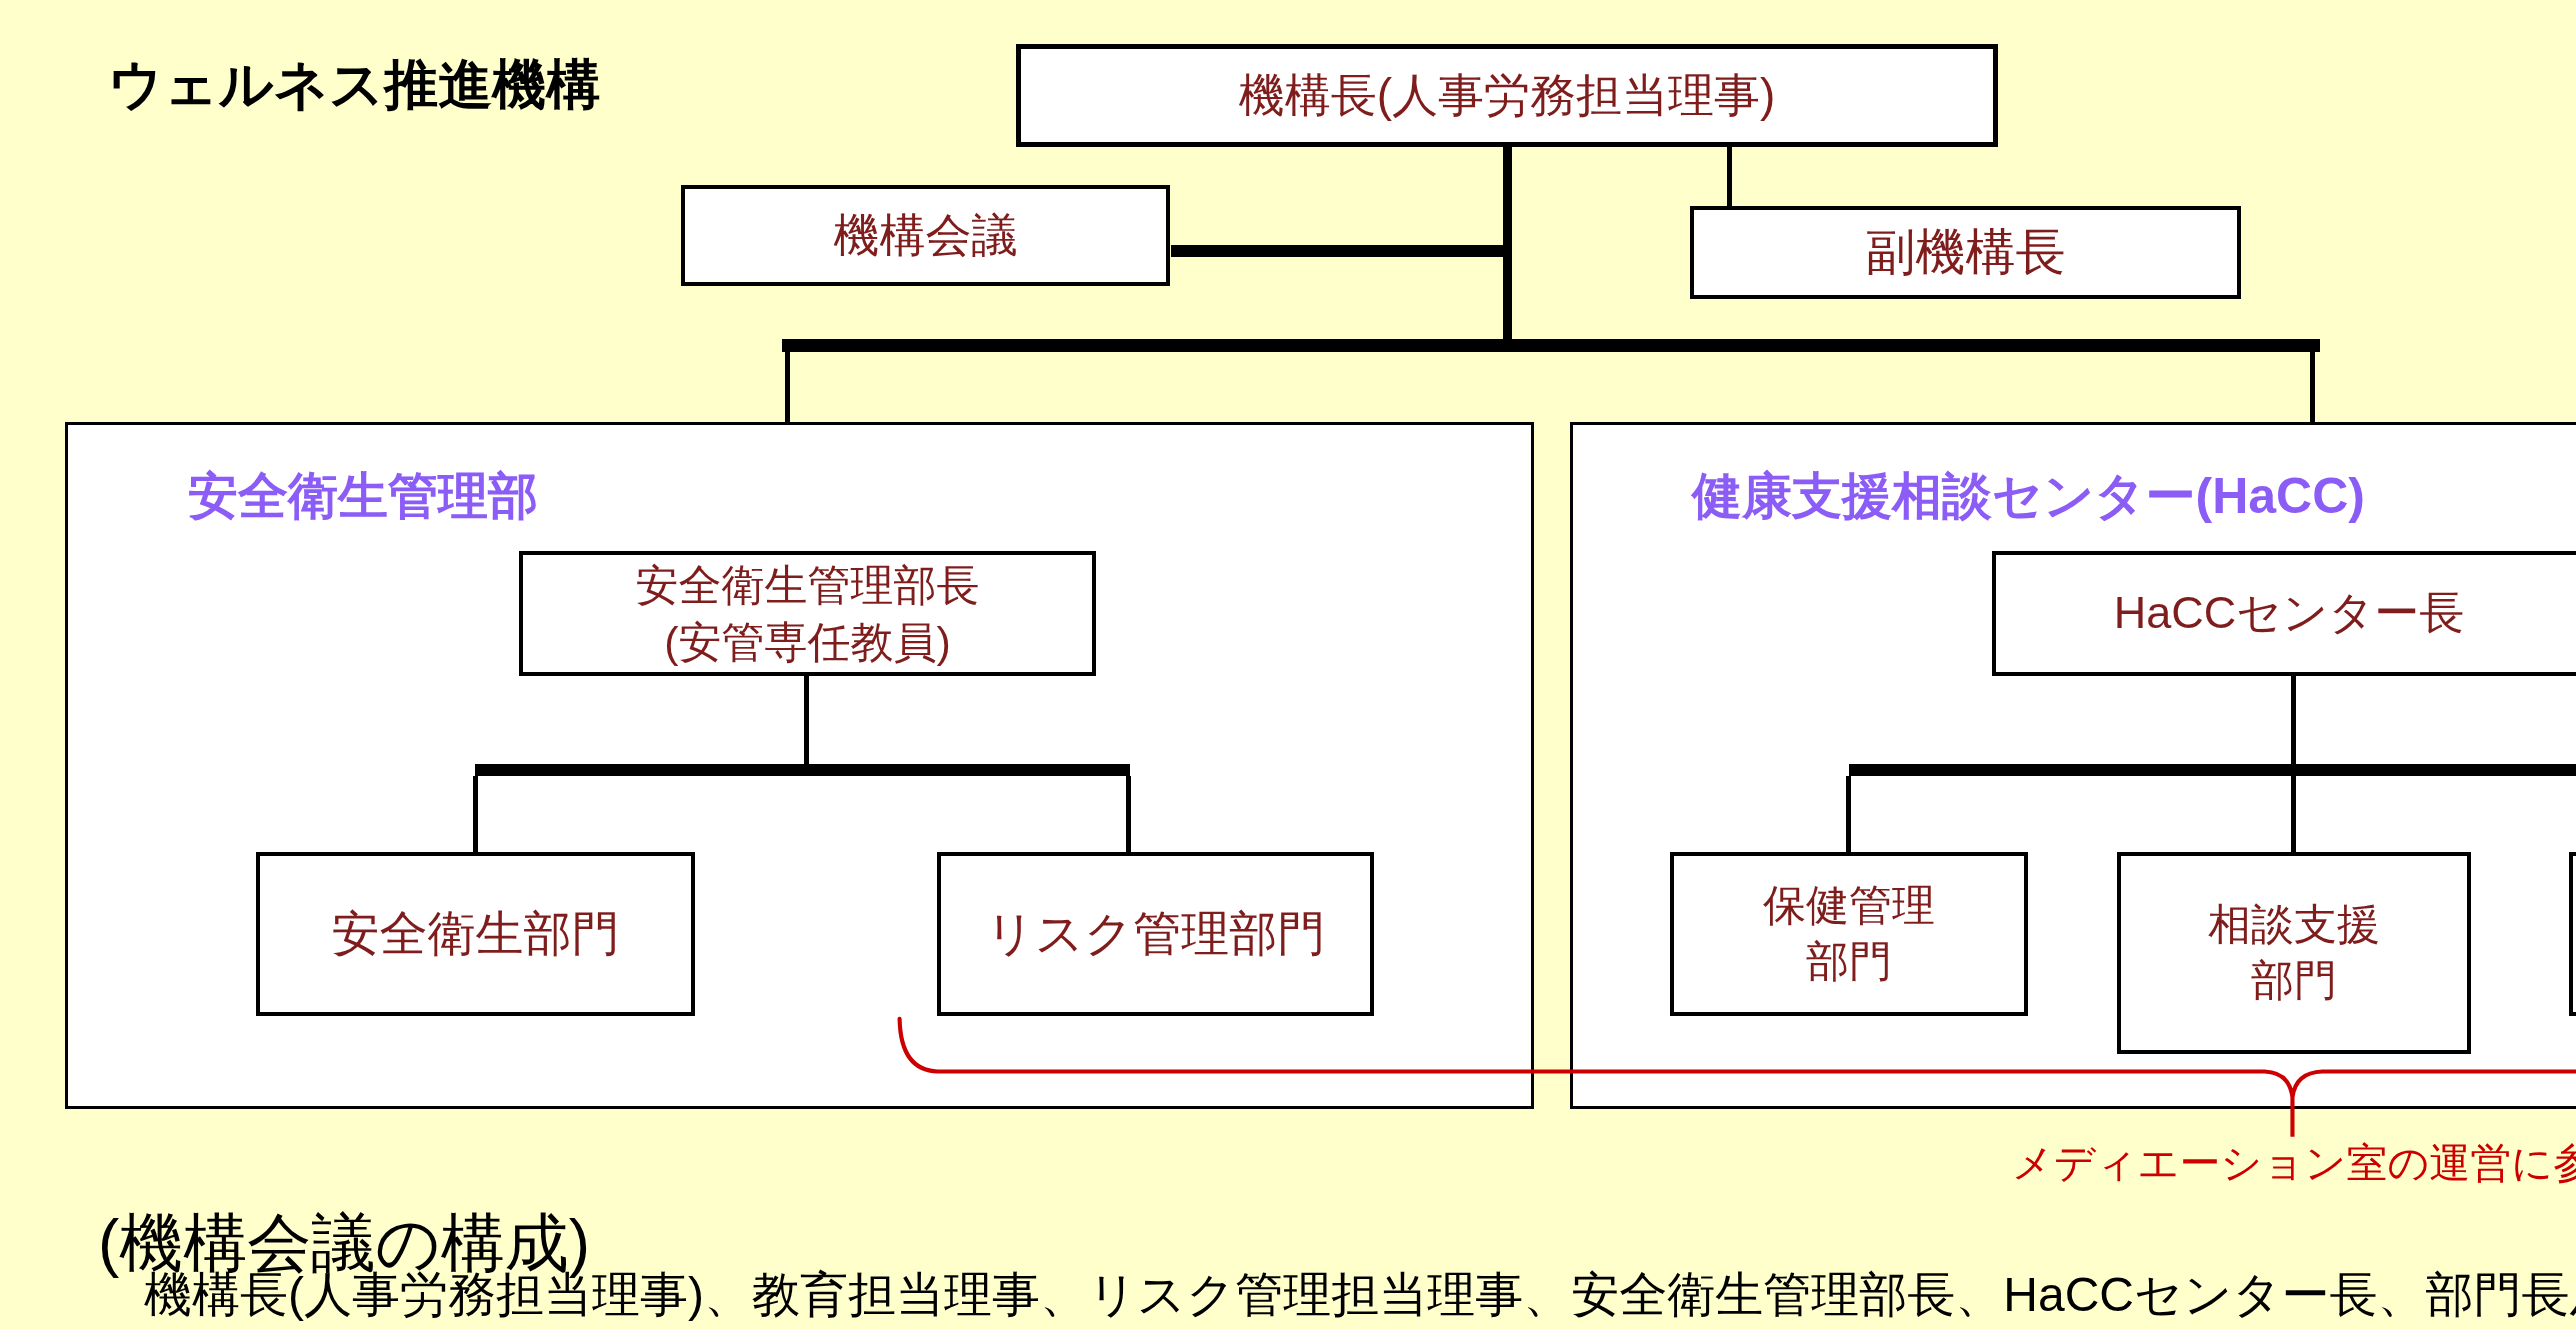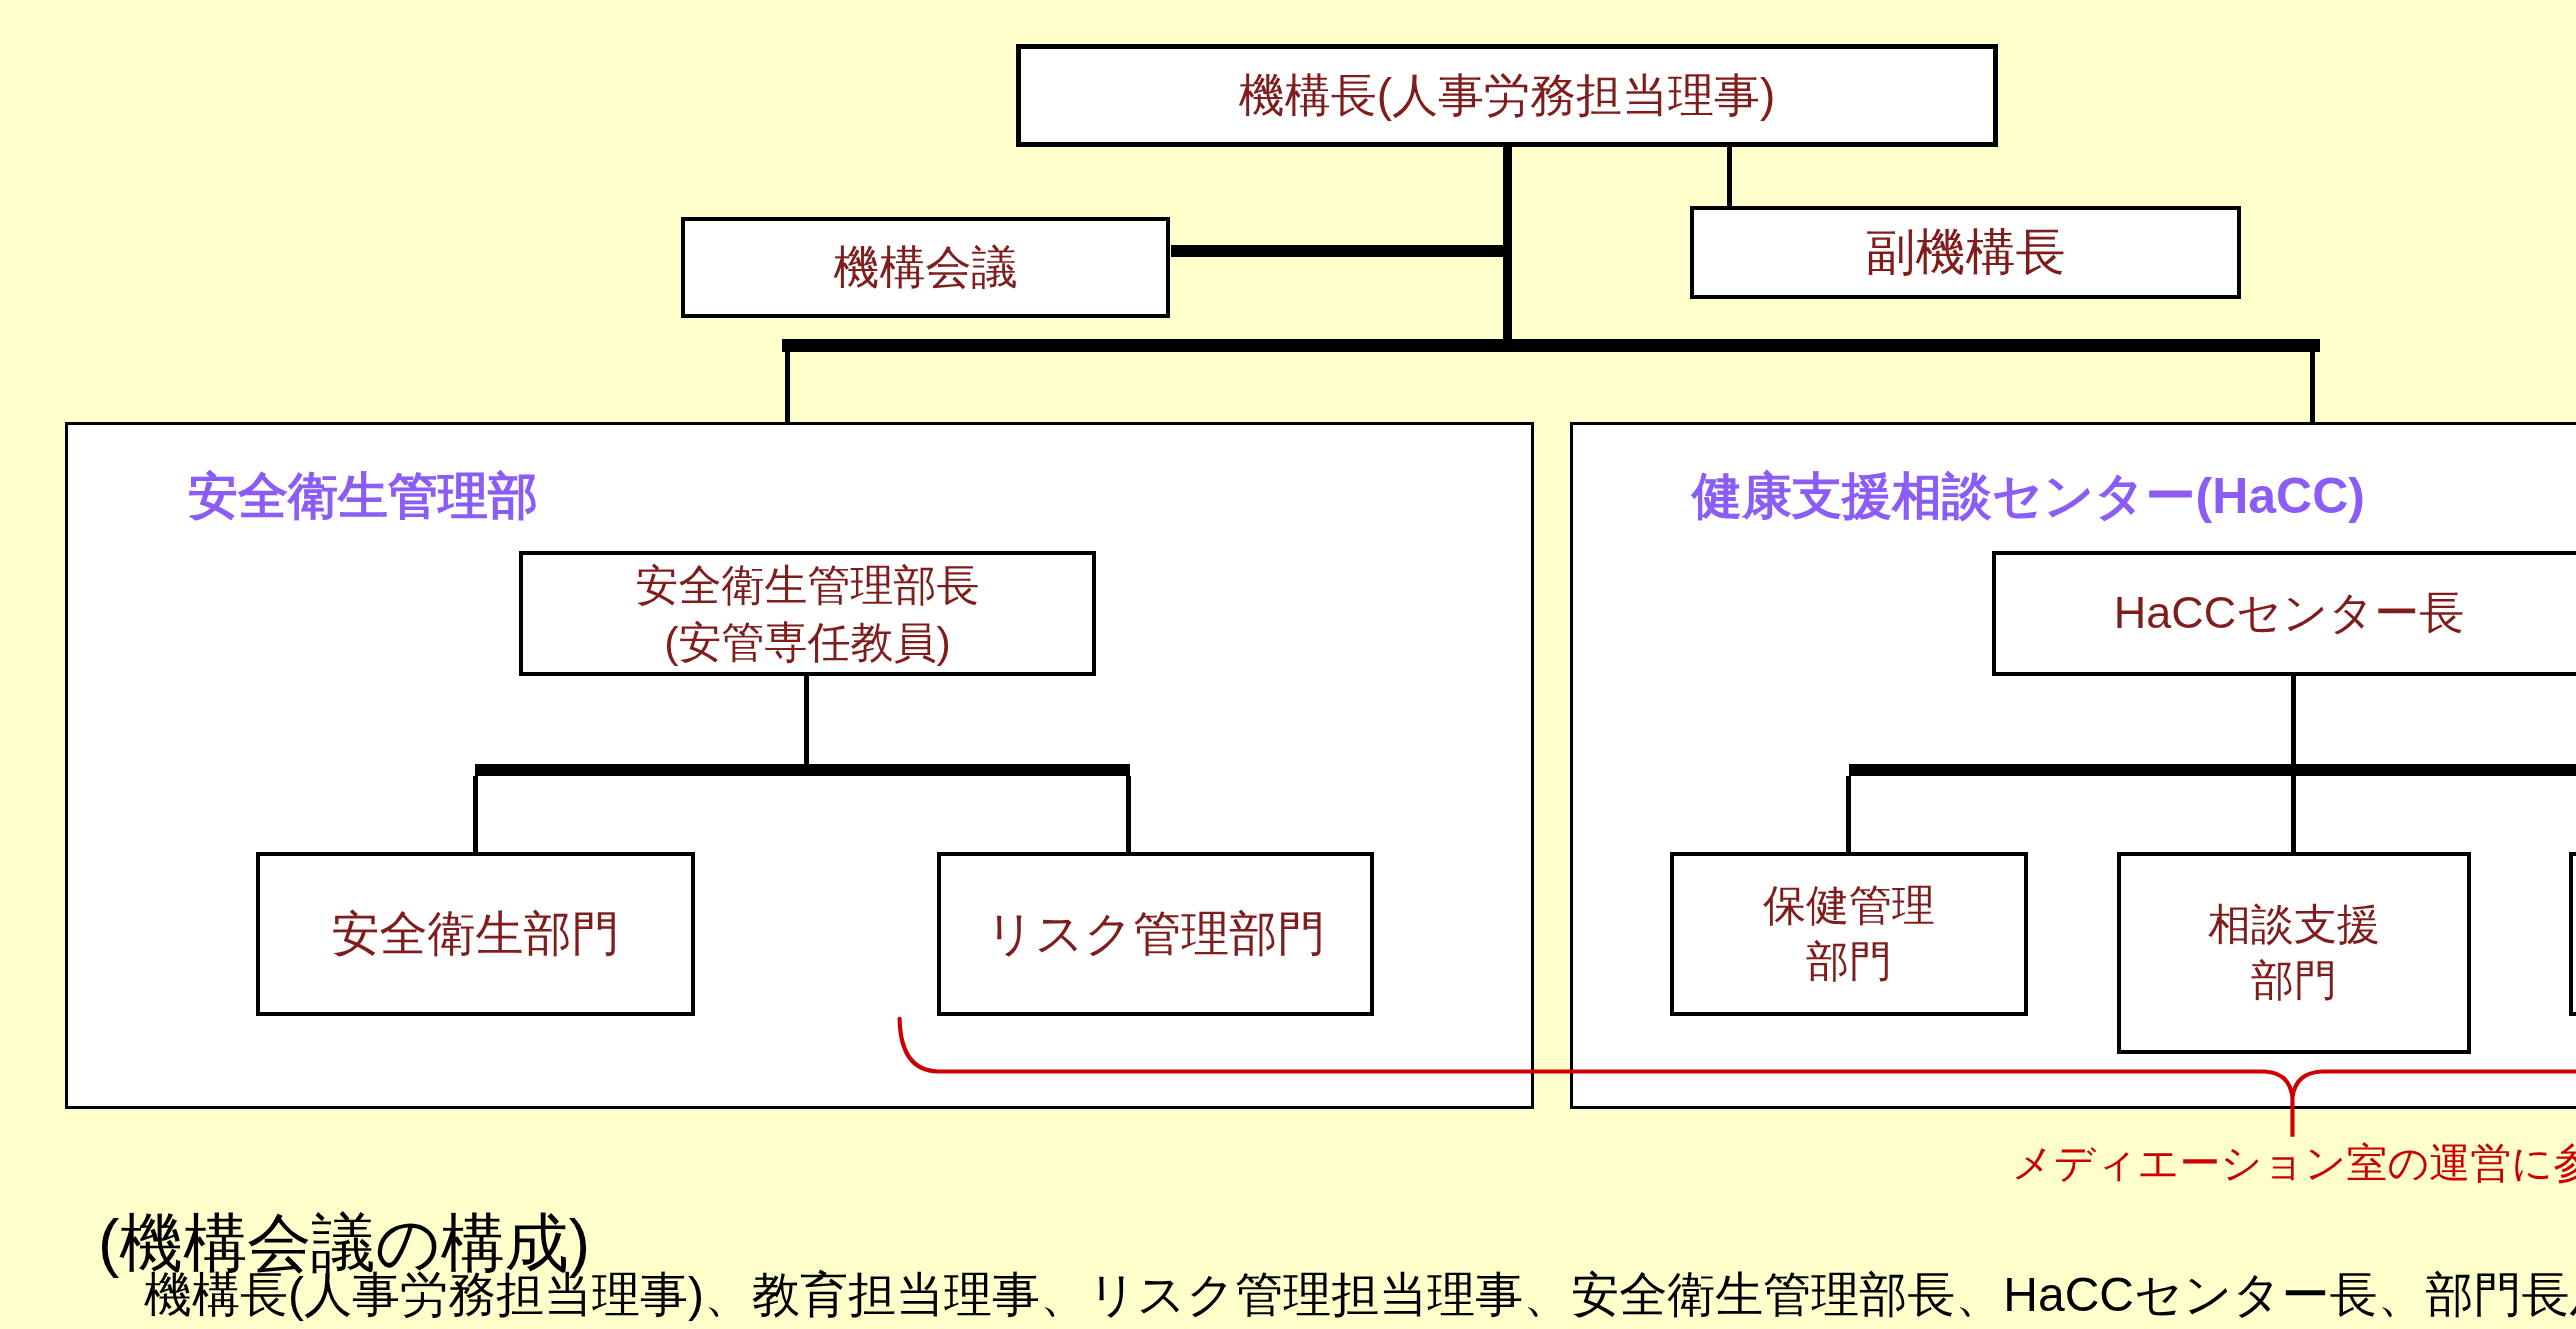--- a/index.html
+++ b/index.html
@@ -48,21 +48,21 @@
     position: absolute;
     left: 108px;
     top: 49px;
     font-weight: bold;
     font-size: 54px;
     color: #000000;
     white-space: nowrap;
   }
   
   #box-head    { left: 1016px; top:  44px; width: 982px; height: 103px; font-size: 46px; border-width: 5.2px; }
-  #box-council { left: 681px; top: 217px; width:  489px; height: 101px; font-size: 46px; }
+  #box-council { left: 681px; top: 185px; width:  489px; height: 101px; font-size: 46px; }
   #box-vice    { left: 1682px; top: 206px; width:  551px; height: 93px; font-size: 50px; margin-left: 8px; }
   
   #sec-left  { left: 65px;  top: 422px; width: 1469px; height: 687px; }
   #sec-right { left: 1570px; top: 422px; width: 1476px; height: 687px; }
   #sec-left-title  { left: 188px;  top: 463px; }
   #sec-right-title { left: 1692px; top: 463px; }
   
   #box-left-director  { left: 519px; top: 551px; width: 577px; height: 125px; font-size: 43px; line-height: 1.32; }
   #box-right-director { left: 1992px; top: 551px; width: 594px; height: 125px; font-size: 45px; }
   
@@ -119,20 +119,21 @@
     font-size: 48px;
     color: #000000;
     white-space: nowrap;
   }
 </style>
 </head>
 <body>
 
 <div id="canvas">
 
+  <div id="page-title">ウェルネス推進機構</div>
 
   <div class="box" id="box-head">機構長(人事労務担当理事)</div>
   <div class="box" id="box-council">機構会議</div>
   <div class="box" id="box-vice">副機構長</div>
 
   <div class="line" id="line-main-vert"></div>
   <div class="line" id="line-council-conn"></div>
   <div class="line" id="line-vice-conn"></div>
   <div class="line" id="line-split-bar"></div>
   <div class="line" id="line-drop-left"></div>

